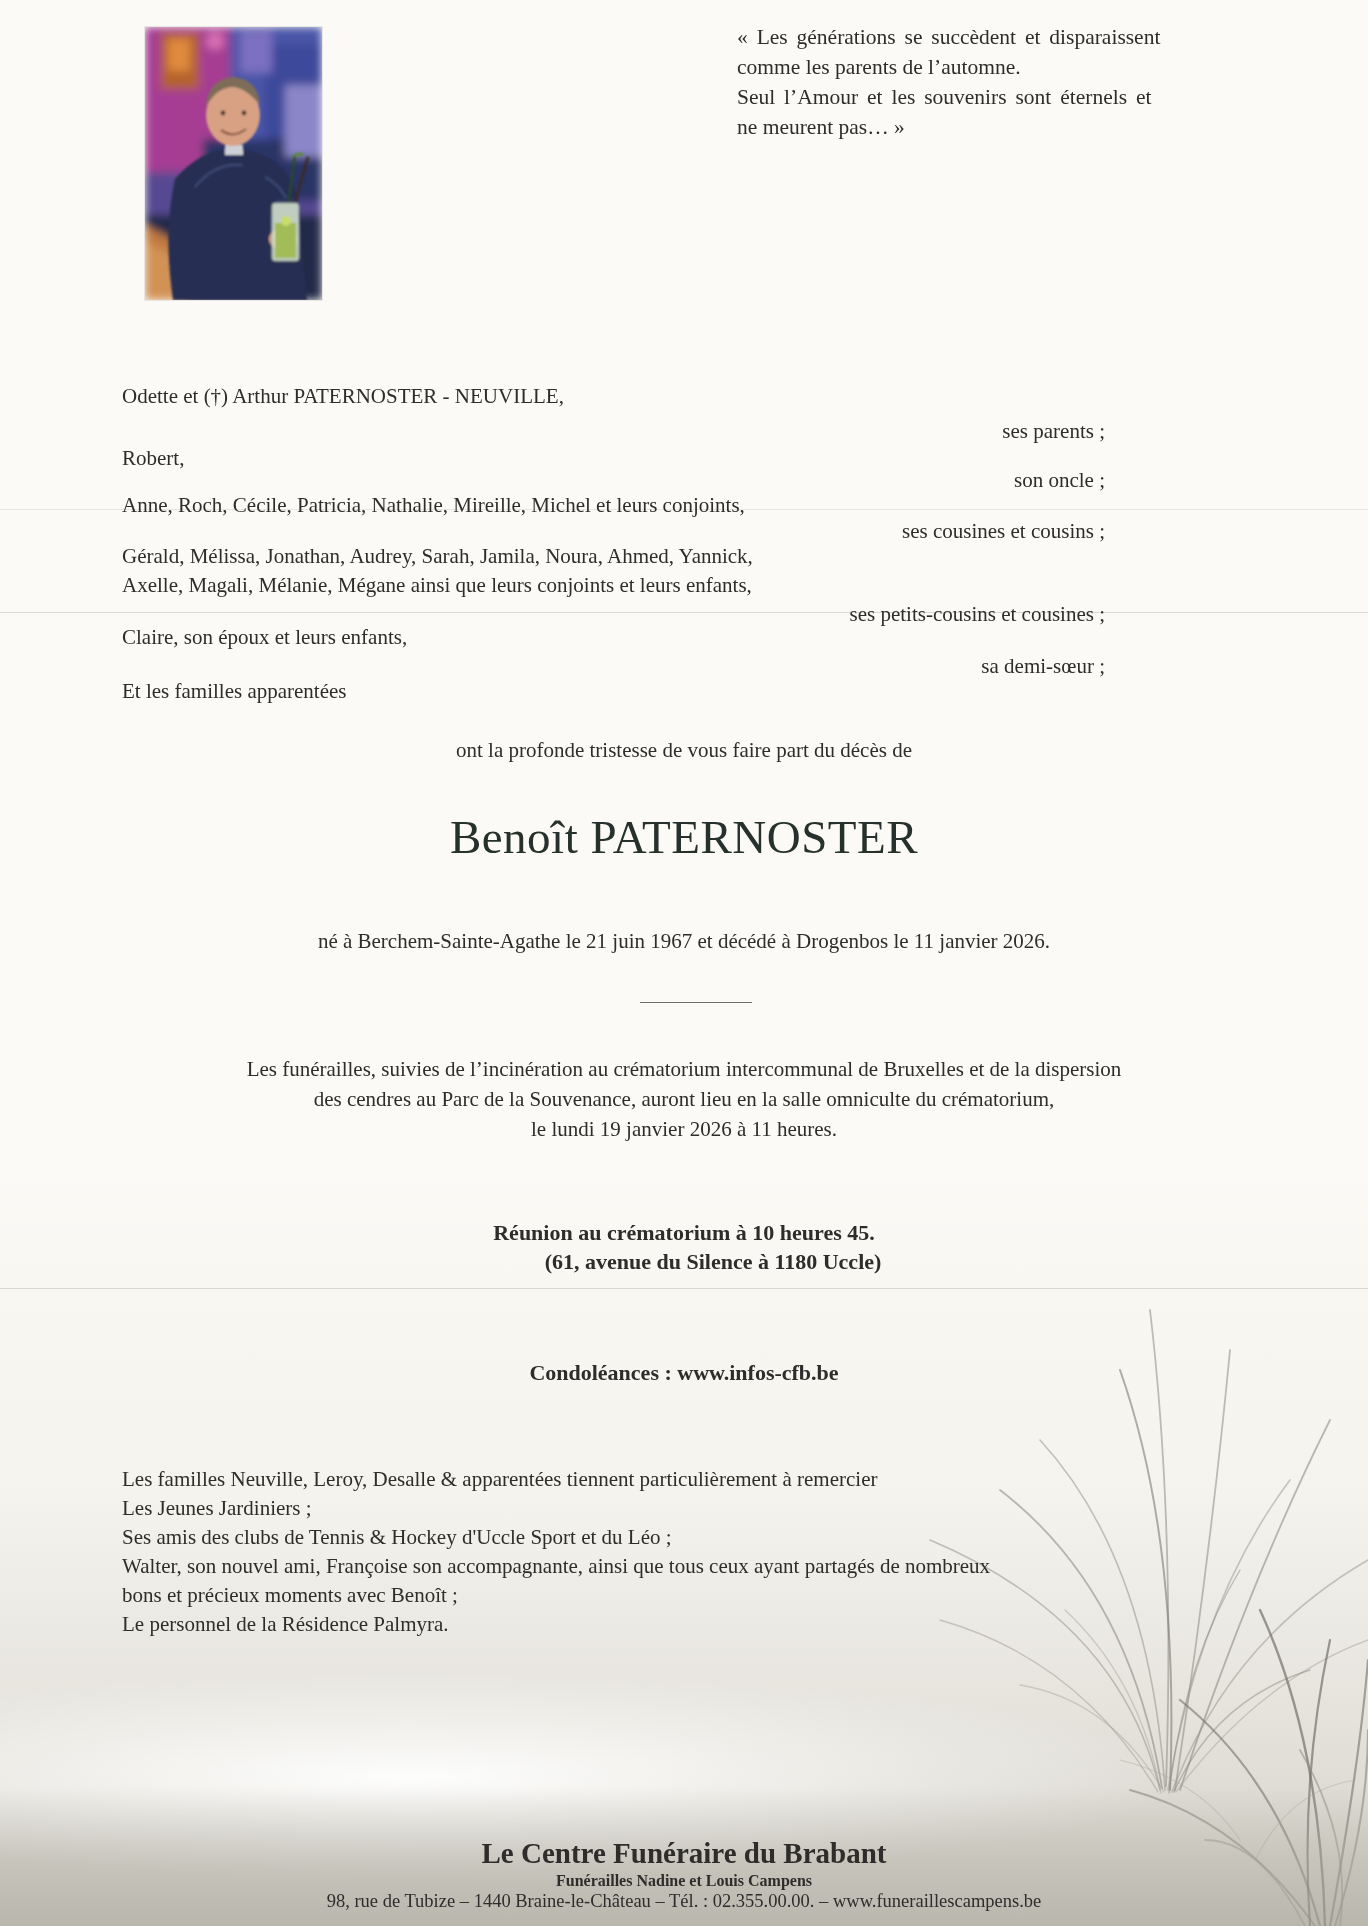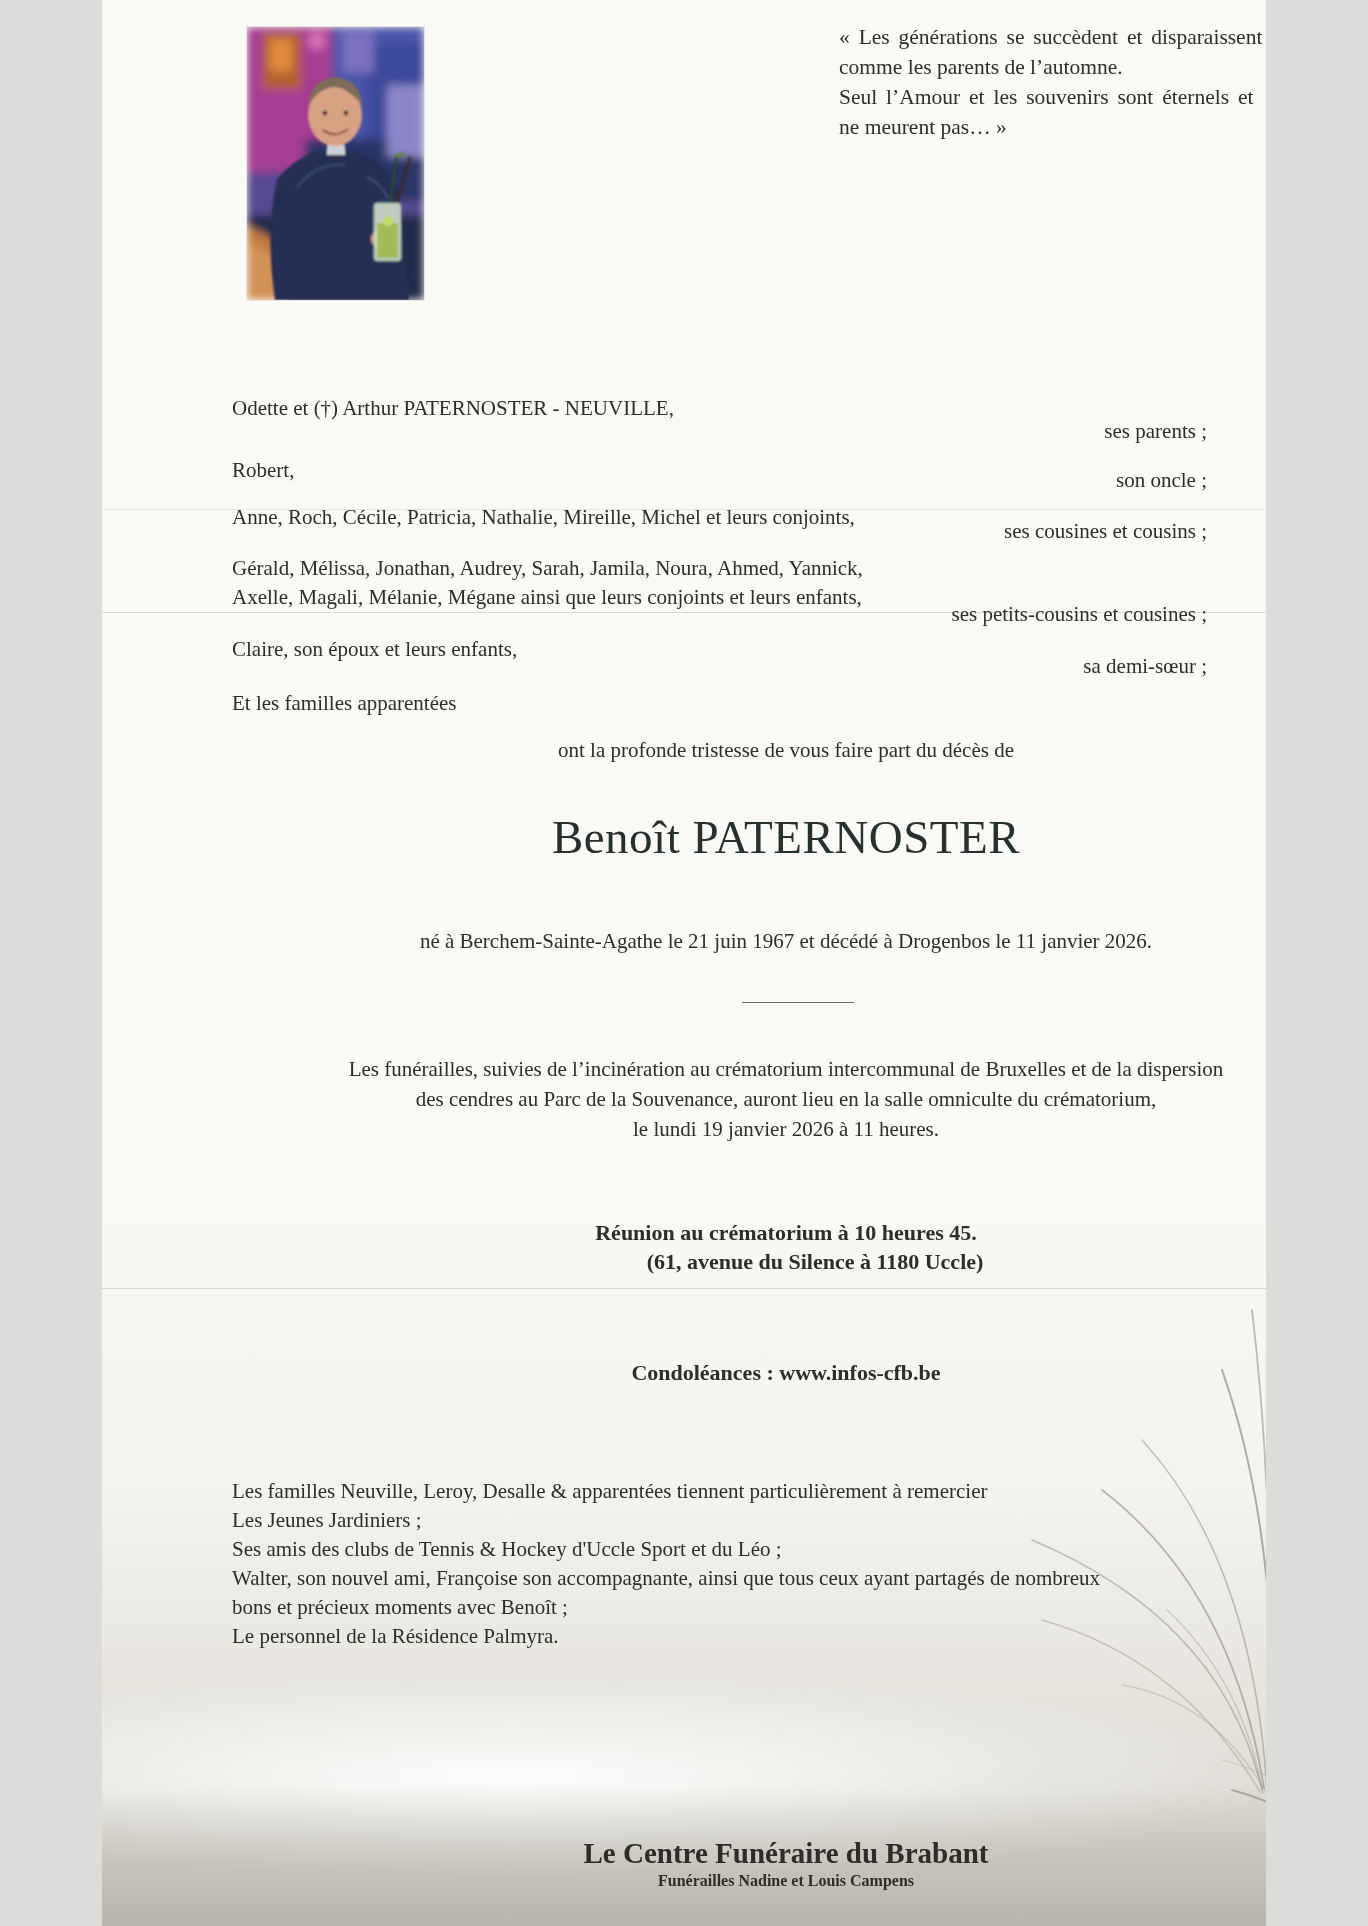--- a/index.html
+++ b/index.html
@@ -1,32 +1,32 @@
 <!DOCTYPE html>
 <html lang="fr"><head>
 <meta charset="utf-8">
 <style>
   html,body{margin:0;padding:0;background:#dcdcda;}
   .page{
     position:relative;
-    width:1164px;height:1926px;
+    width:1368px;height:1926px;
     margin:0 auto;
     background:#fbfaf6;
     font-family:"Liberation Serif","DejaVu Serif",serif;
     color:#2e2d2b;
     overflow:hidden;
   }
   
   .scanline{position:absolute;left:0;width:100%;height:1px;background:rgba(130,128,118,0.28);}
   .scanline.light{background:rgba(130,128,118,0.16);}
 
   .line{position:absolute;white-space:nowrap;font-size:21px;line-height:26px;}
   .quote-line{left:737px;font-size:21.5px;}
   .quote-just{word-spacing:3.5px;}
-  .name-line{left:130px;margin-top:12px;}
+  .name-line{left:122px;}
   .label-line{left:138px;width:967px;text-align:right;}
   .centered{left:0;width:1368px;text-align:center;}
   .bold{font-weight:700;}
   .deceased-name{position:absolute;top:812px;left:0;width:1368px;text-align:center;
      font-size:47px;line-height:50px;letter-spacing:0.5px;color:#26302c;}
   .divider{position:absolute;top:1002px;left:640px;width:112px;height:0;
      border-top:1.6px solid #6f6f6a;}
   .url{text-underline-offset:3px;}
 
   .portrait{position:absolute;left:145px;top:27px;width:177px;height:273px;
@@ -179,15 +179,16 @@
 
     <div class="line name-line" style="top:1466px;">Les familles Neuville, Leroy, Desalle &amp; apparentées tiennent particulièrement à remercier</div>
     <div class="line name-line" style="top:1495px;">Les Jeunes Jardiniers ;</div>
     <div class="line name-line" style="top:1524px;">Ses amis des clubs de Tennis &amp; Hockey d'Uccle Sport et du Léo ;</div>
     <div class="line name-line" style="top:1553px;">Walter, son nouvel ami, Françoise son accompagnante, ainsi que tous ceux ayant partagés de nombreux</div>
     <div class="line name-line" style="top:1582px;">bons et précieux moments avec Benoît ;</div>
     <div class="line name-line" style="top:1611px;">Le personnel de la Résidence Palmyra.</div>
 
     <div class="line centered bold" style="top:1840px;font-size:29px;">Le Centre Funéraire du Brabant</div>
     <div class="line centered bold" style="top:1868px;font-size:16px;">Funérailles Nadine et Louis Campens</div>
+    <div class="line centered" style="top:1888px;font-size:18.5px;">98, rue de Tubize – 1440 Braine-le-Château – Tél. : 02.355.00.00. – www.funeraillescampens.be</div>
 
   </div>
 </div>
 
 </body></html>

